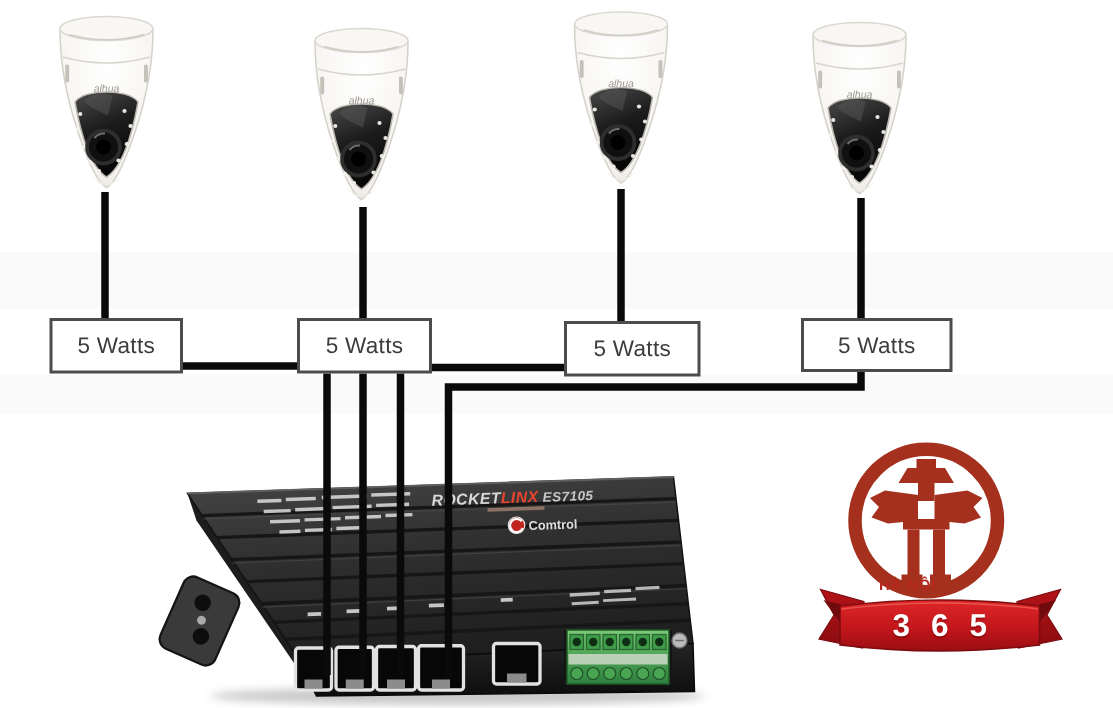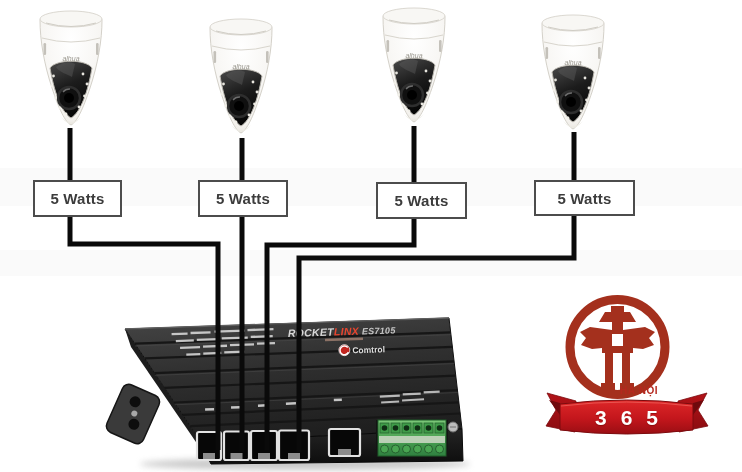--- a/index.html
+++ b/index.html
@@ -5,24 +5,24 @@
   html,body{margin:0;padding:0;background:#fff;}
   .stage{
     position:relative;width:742px;height:472px;background:#ffffff;overflow:hidden;
     font-family:"Liberation Sans", sans-serif;
   }
   .band{position:absolute;left:0;width:742px;background:rgba(0,0,0,0.018);pointer-events:none;}
   svg.scene{position:absolute;left:0;top:0;}
   .watts-box{
     position:absolute;background:#ffffff;border:2px solid #4c4c4c;
     display:flex;align-items:center;justify-content:center;
-    font-size:15px;font-weight:bold;color:#3c3c3c;letter-spacing:.2px;
+    font-size:15px;font-weight:normal;color:#3c3c3c;letter-spacing:.2px;margin-top:32px;
   }
   .hanoi-text{
-    position:absolute;left:586px;top:385px;width:72px;text-align:right;
+    position:absolute;left:586px;top:385px;width:72px;text-align:left;
     font-size:10px;font-weight:bold;color:#b5281e;letter-spacing:.5px;white-space:nowrap;
   }
   .ribbon-number{
     position:absolute;left:560px;top:402px;width:133px;height:31px;
     display:flex;align-items:center;justify-content:center;
     font-size:21px;font-weight:bold;color:#ffffff;
     letter-spacing:14px;text-indent:14px;
     text-shadow:0 1px 1px rgba(90,0,0,.45);
   }
 </style>

